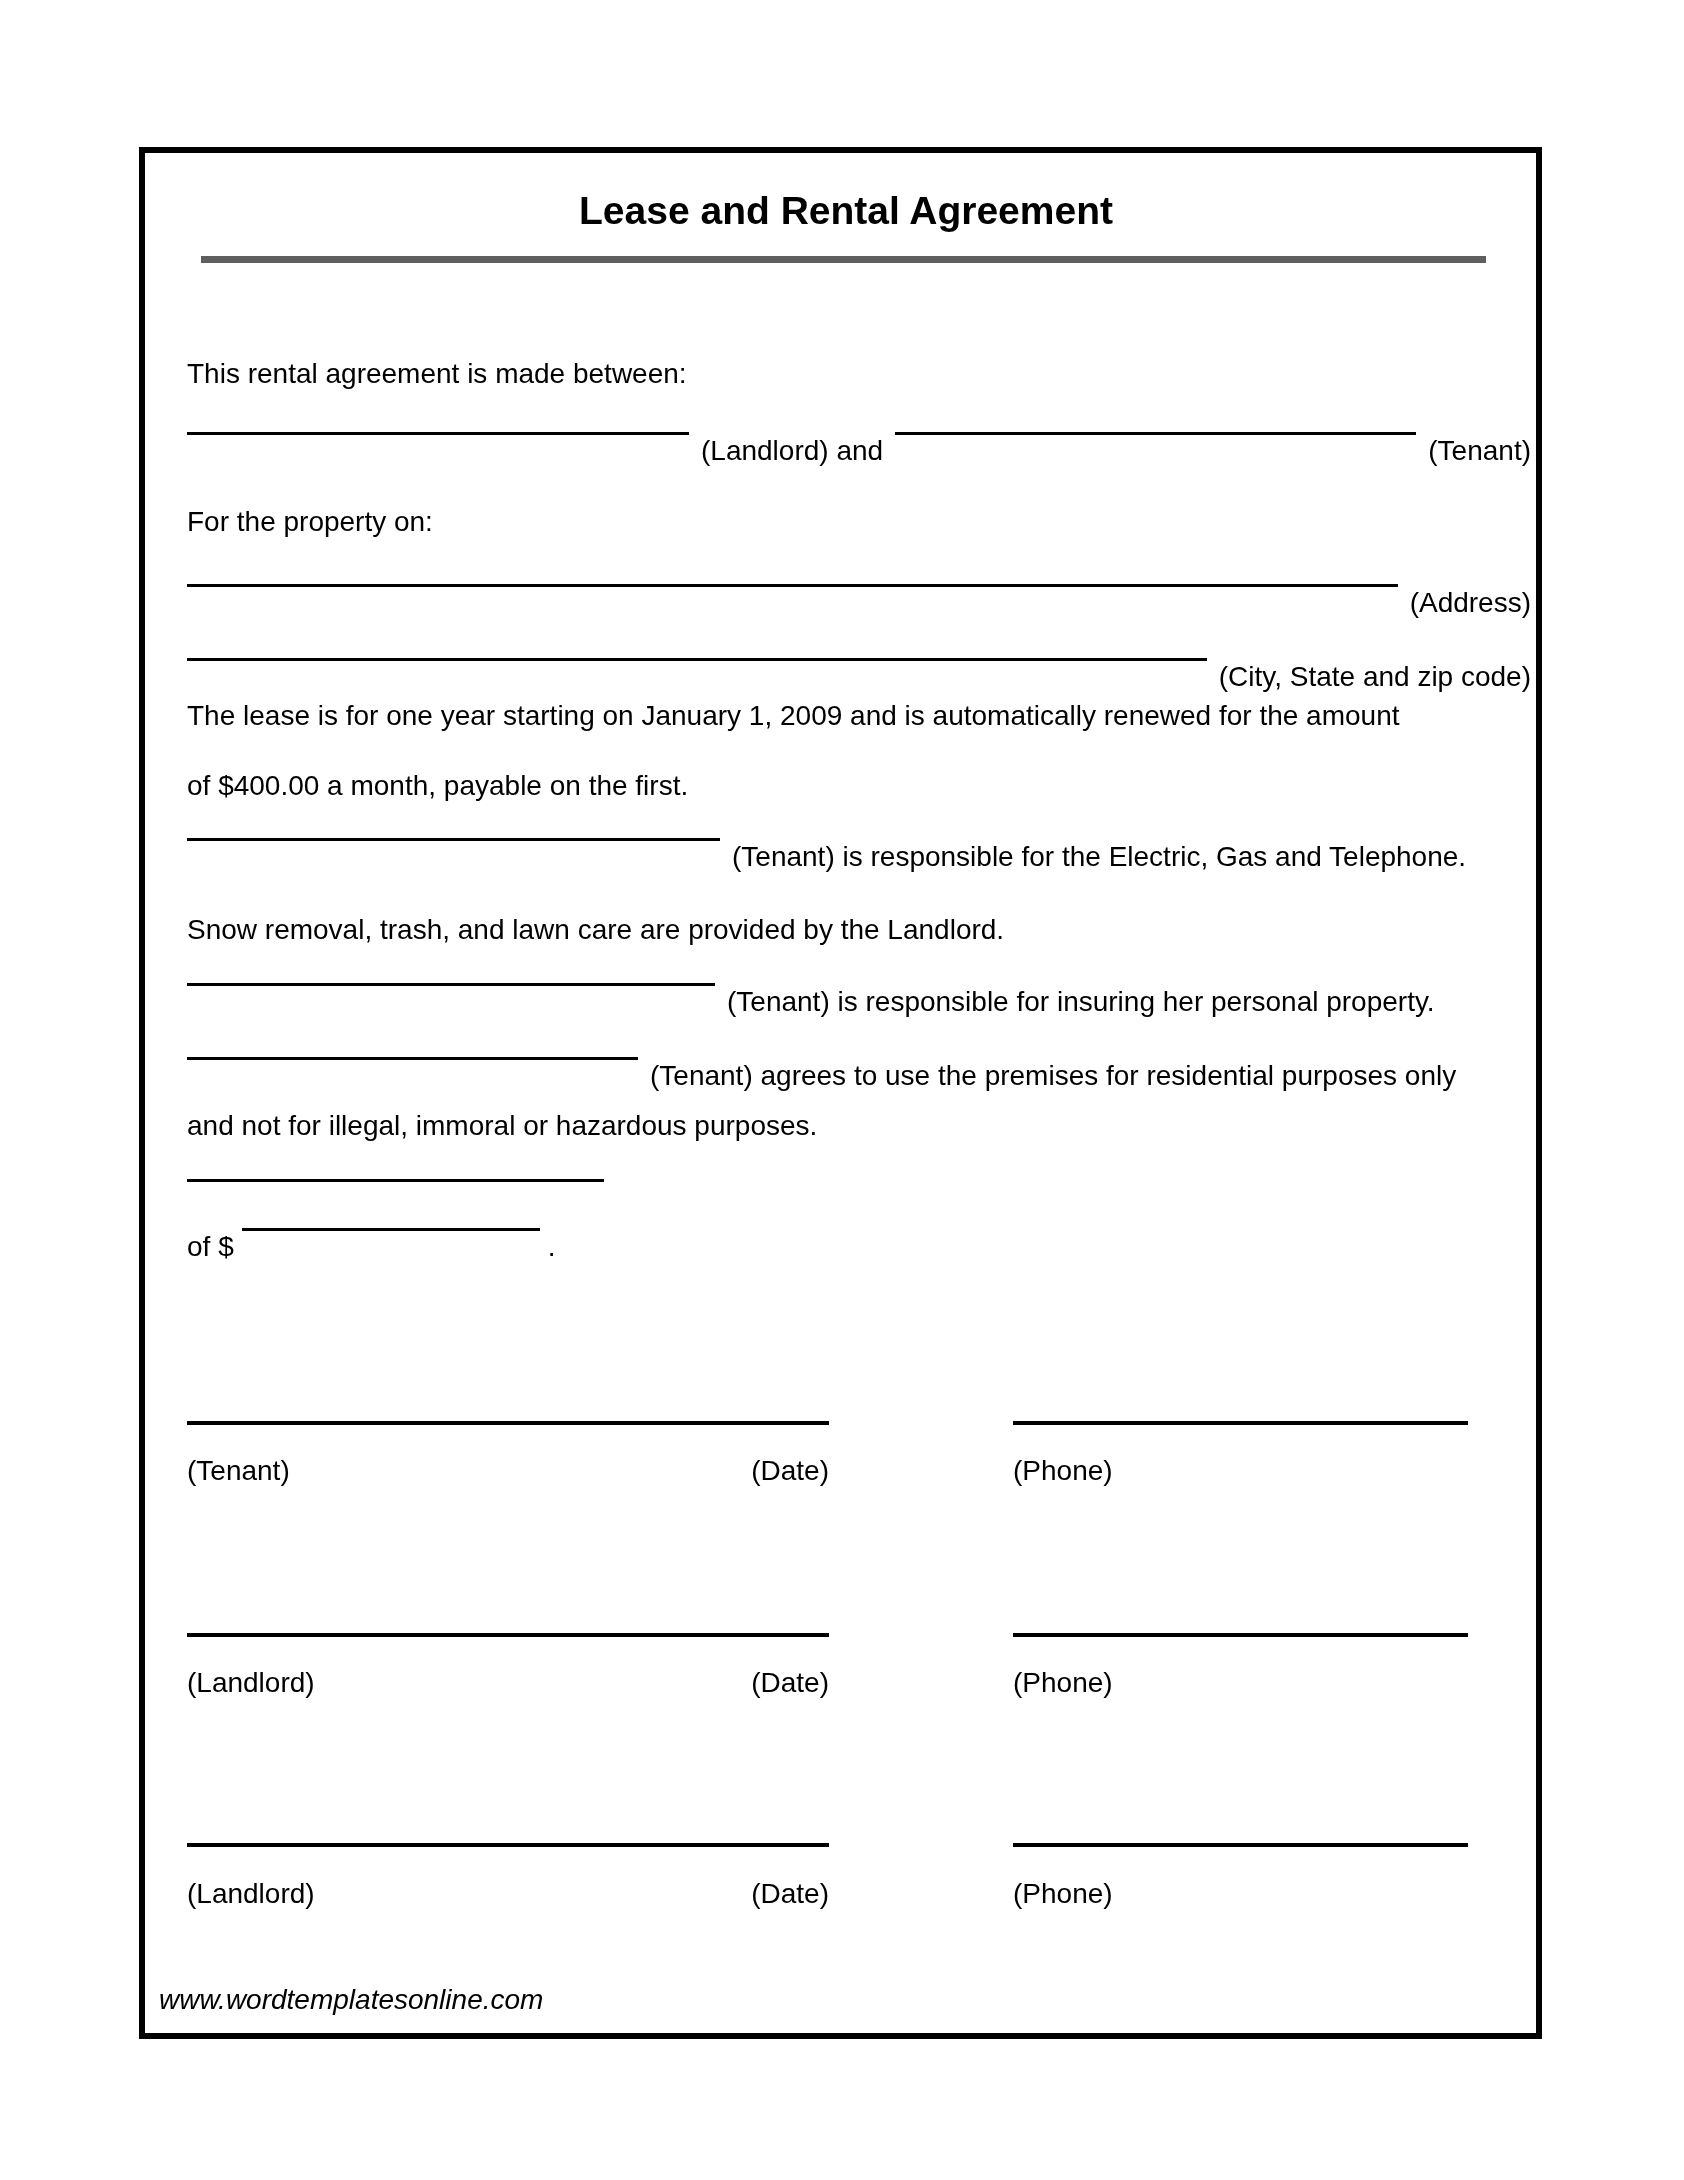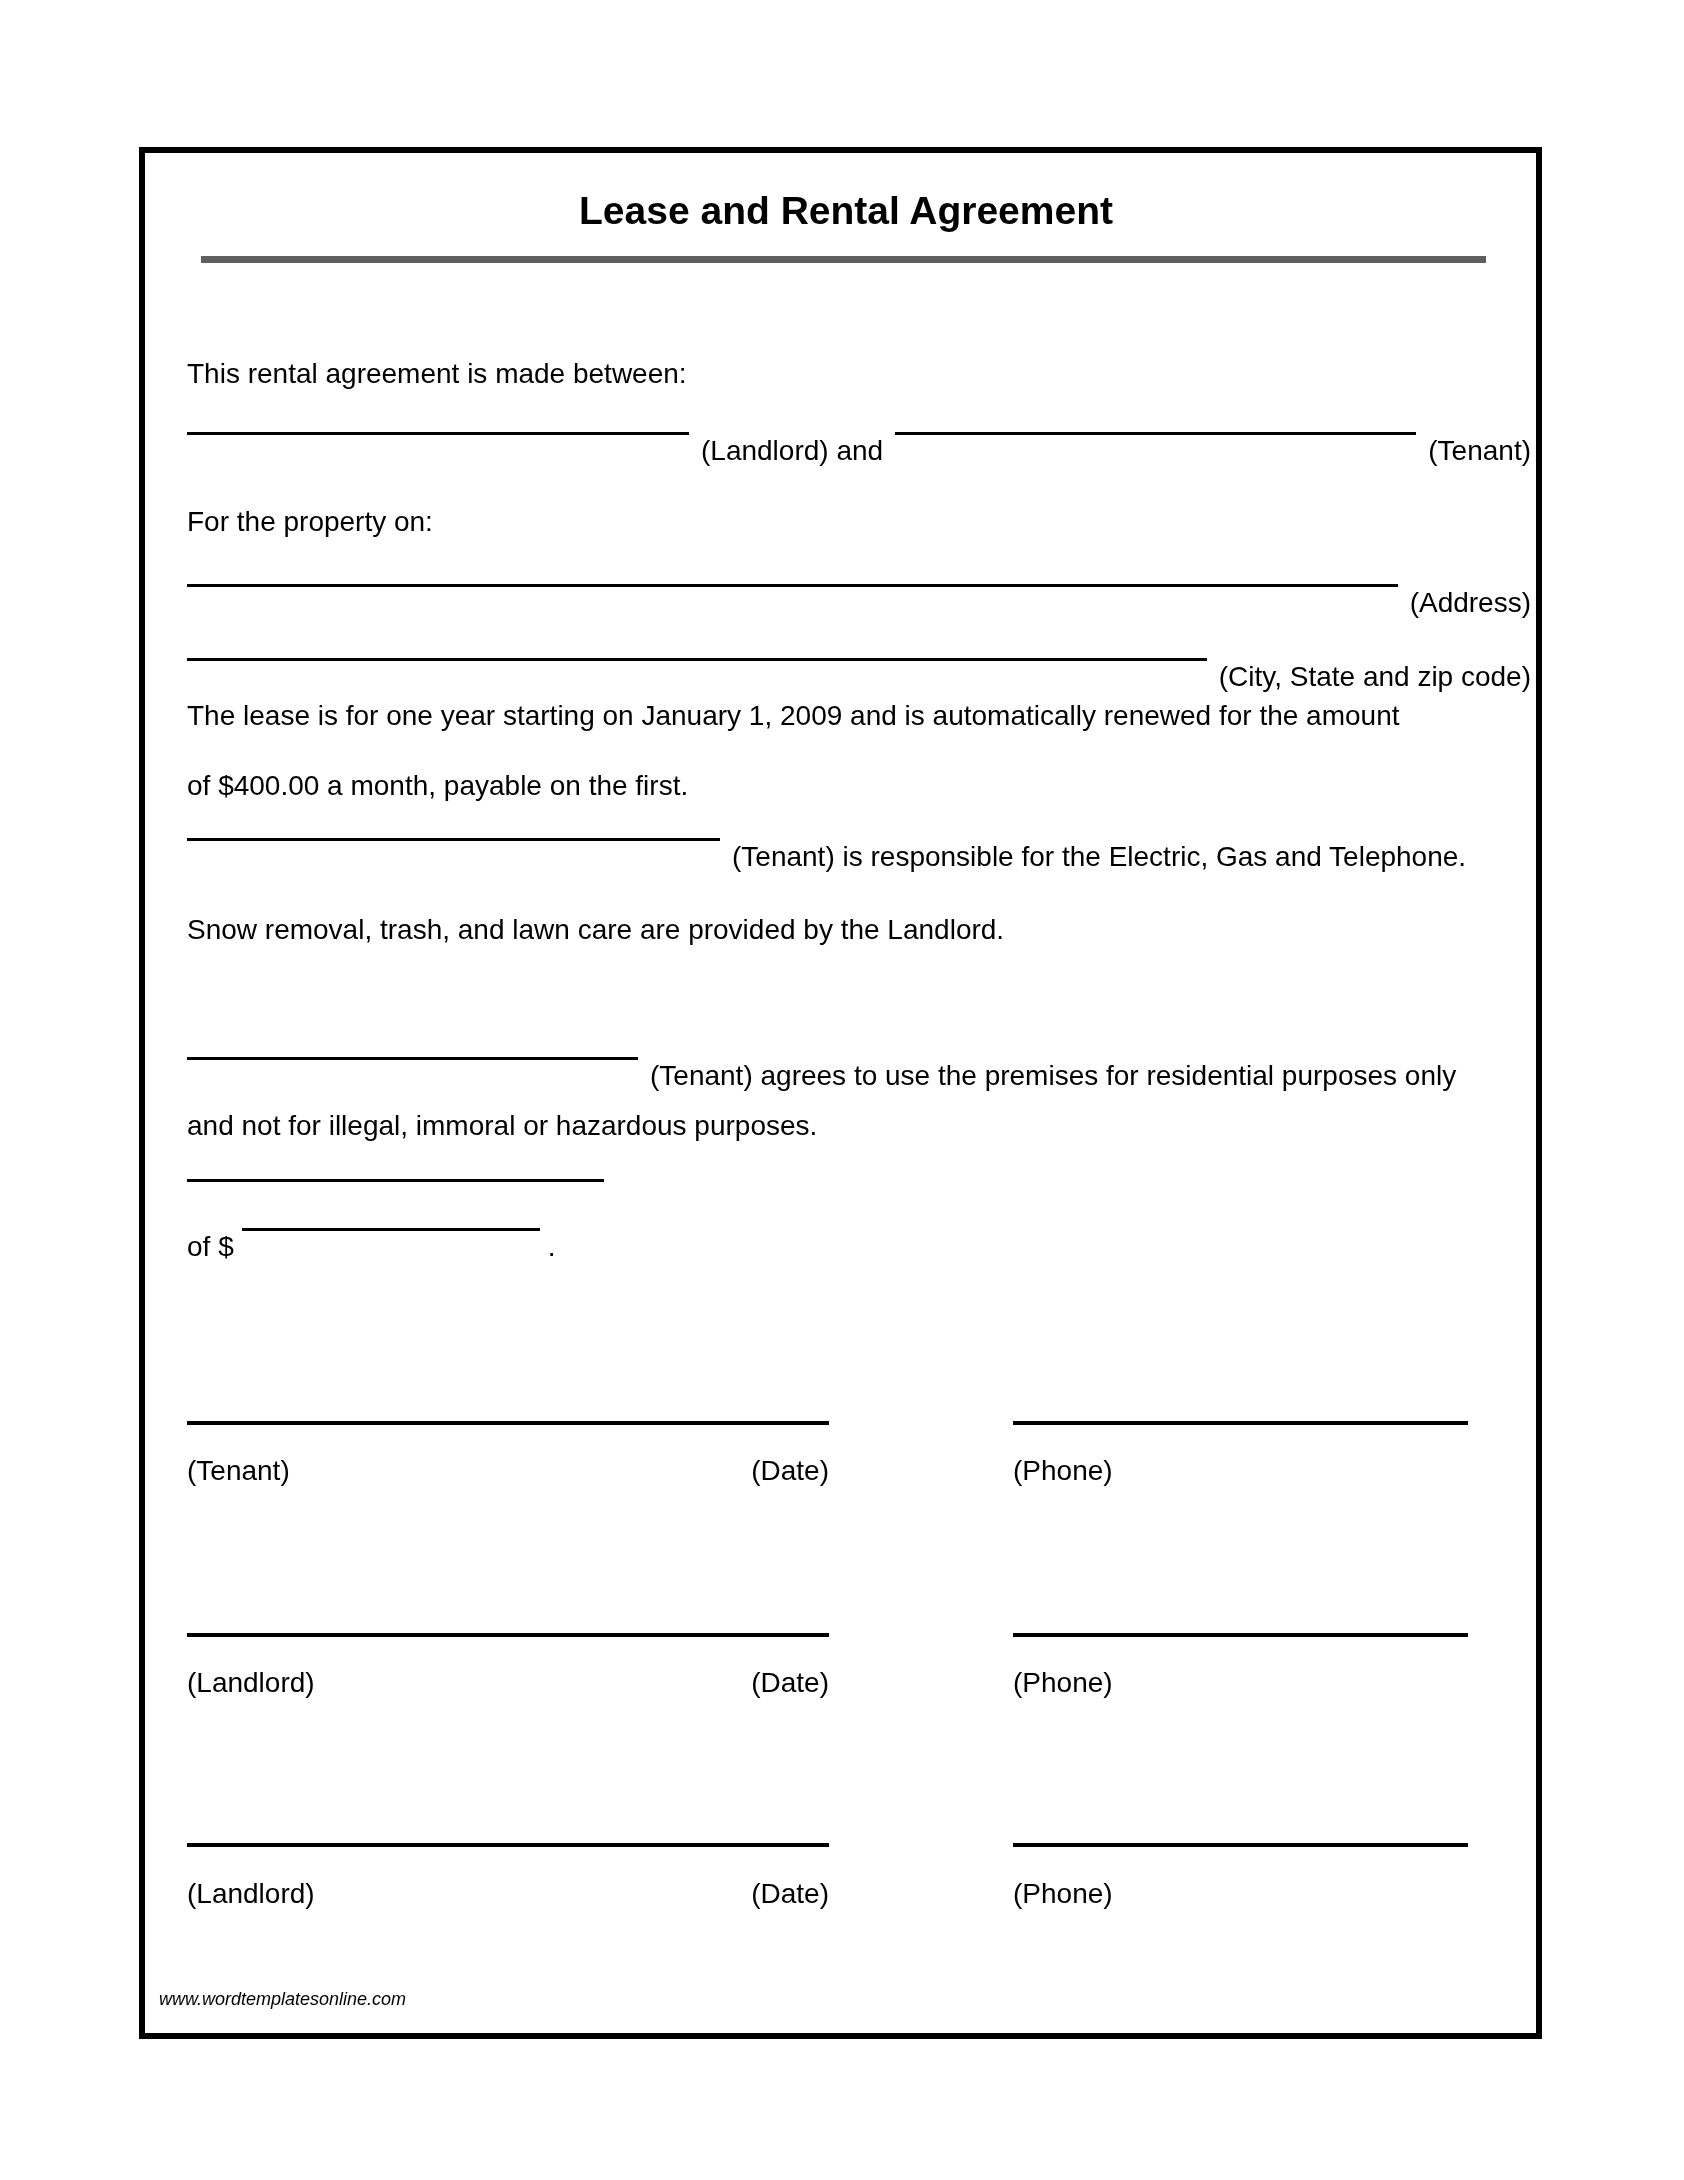--- a/index.html
+++ b/index.html
@@ -82,21 +82,21 @@
   .sig-labels .col1 {
     width: 642px;
     display: flex;
     justify-content: space-between;
   }
   .sig-labels .spacer { width: 184px; }
   .footer {
     position: absolute;
     left: 159px;
     top: 1985px;
-    font-size: 18px;
+    font-size: 28px;
     font-style: italic;
     line-height: 29px;
   }
 </style>
 </head>
 <body>
 
 <div class="page">
 
   <div class="frame"></div>
@@ -138,20 +138,24 @@
 
   <div class="row" style="top:832px">
     <span class="fill w626"></span>
     <span>(Tenant) is responsible for the Electric, Gas and Telephone.</span>
   </div>
 
   <div class="row" style="top:905px">
     <span>Snow removal, trash, and lawn care are provided by the Landlord.</span>
   </div>
 
+  <div class="row" style="top:977px">
+    <span class="fill w620"></span>
+    <span>(Tenant) is responsible for insuring her personal property.</span>
+  </div>
 
   <div class="row" style="top:1101px">
     <span>and not for illegal, immoral or hazardous purposes.</span>
   </div>
   <div class="row" style="top:1051px">
     <span class="fill w530"></span>
     <span>(Tenant) agrees to use the premises for residential purposes only</span>
   </div>
 
   <div class="row" style="top:1173px">

